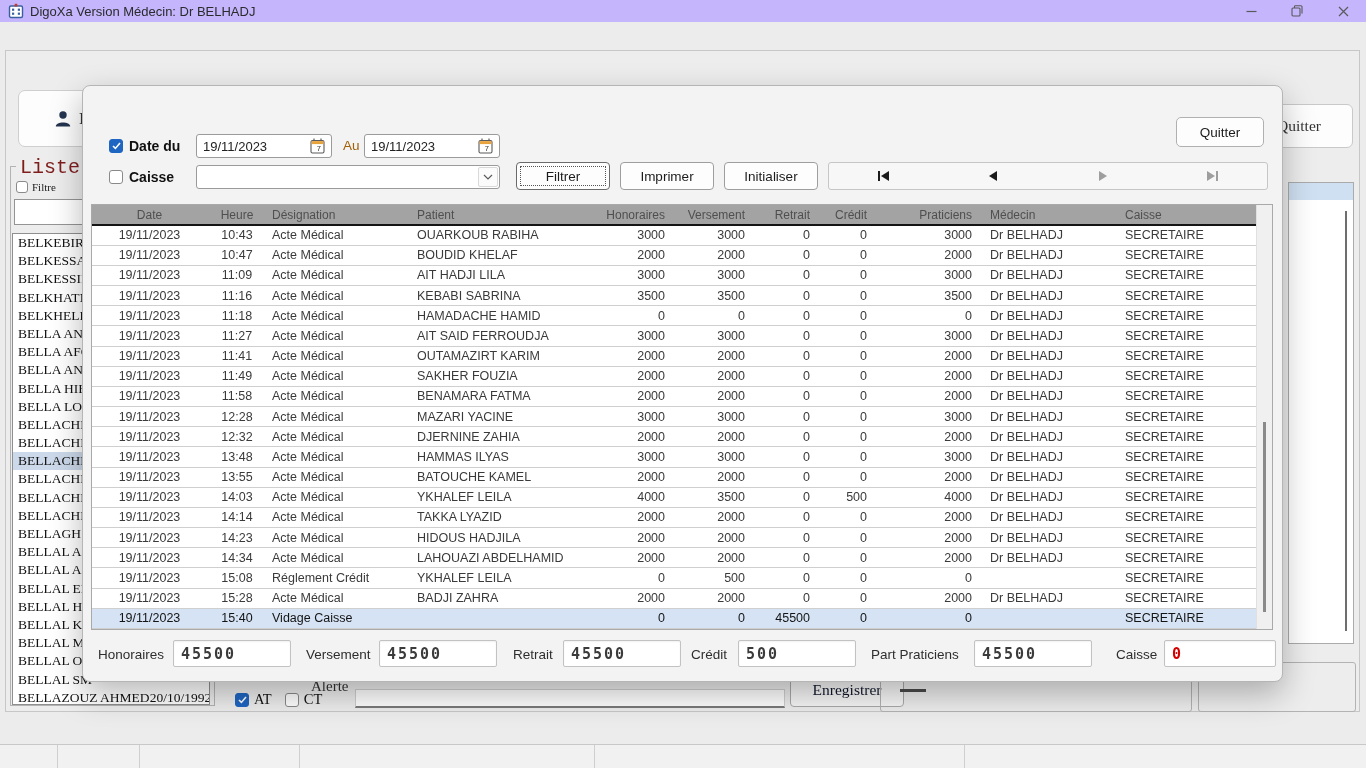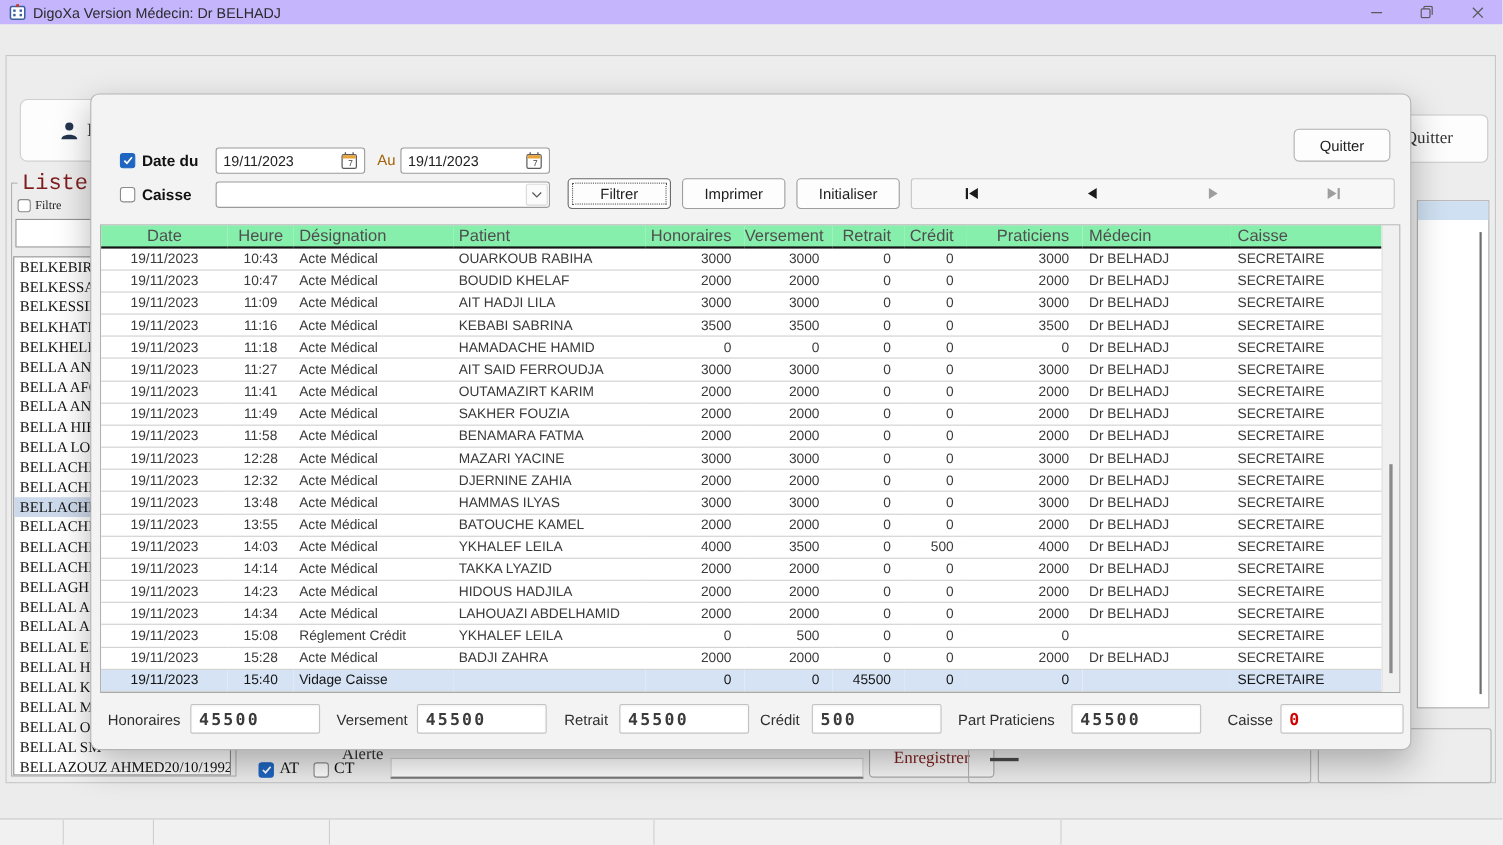--- a/index.html
+++ b/index.html
@@ -32,21 +32,21 @@
   .bg-filter-input { position:absolute; left:14px; top:199px; width:197px; height:26px; background:#fff; border:1px solid #949494; }
 
   .patient-list { position:absolute; left:12px; top:233px; width:198px; height:472px; background:#fff; border:1px solid #8f8f8f; overflow:hidden; }
   .list-item { height:18.2px; line-height:18.2px; padding:0 5px; font-family:"Liberation Serif", serif; font-size:13.5px; color:#111; white-space:nowrap; display:flex; justify-content:space-between; }
   .list-item.sel { background:#ccd9ea; }
 
   .atct { position:absolute; left:235px; top:691px; display:flex; align-items:center; gap:5px; }
   .atct .lbl { font-family:"Liberation Serif", serif; font-size:14.5px; color:#111; margin-right:8px; }
   .alerte-lbl { position:absolute; left:311px; top:678px; font-family:"Liberation Serif", serif; font-size:15px; color:#333; }
   .alerte-input { position:absolute; left:355px; top:689px; width:430px; height:19px; background:#fff; border:1px solid #cfcfcf; border-bottom:2px solid #7a7a7a; }
-  .enregistrer-btn { position:absolute; left:790px; top:673px; width:114px; height:34px; background:#f7f7f7; border:1px solid #a9a9a9; border-radius:4px; font-family:"Liberation Serif", serif; font-size:15.5px; color:#7f1d1d; display:flex; align-items:center; justify-content:center; }
+  .enregistrer-btn { position:absolute; left:790px; top:673px; width:114px; height:34px; background:#f7f7f7; border:1px solid #a9a9a9; border-radius:4px; font-family:"Liberation Serif", serif; font-size:15.5px; color:#0f172a; display:flex; align-items:center; justify-content:center; }
   .br-panel-a { position:absolute; left:880px; top:662px; width:312px; height:50px; border:1px solid #b3b3b3; border-radius:3px; }
   .br-dash { position:absolute; left:900px; top:689px; width:26px; height:3px; background:#4a4a4a; }
   .br-panel-b { position:absolute; left:1198px; top:662px; width:158px; height:50px; border:1px solid #b3b3b3; border-radius:3px; }
 
   .bg-quitter-btn { position:absolute; left:1245px; top:104px; width:108px; height:44px; background:#fdfdfd; border:1px solid #c9c9c9; border-radius:6px; font-family:"Liberation Serif", serif; font-size:15.5px; color:#333; display:flex; align-items:center; justify-content:center; }
   .right-sliver { position:absolute; left:1288px; top:182px; width:66px; height:462px; background:#fff; border:1px solid #ababab; }
   .right-sliver .blue-band { position:absolute; left:0; top:0; width:100%; height:17px; background:#cfe0f2; }
   .right-sliver .vline { position:absolute; left:56px; top:28px; width:2px; height:420px; background:#6e6e6e; }
 
   
@@ -78,21 +78,21 @@
   .dlg-btn { position:absolute; top:76px; width:94px; height:28px; background:#fdfdfd; border:1px solid #9e9e9e; border-radius:4px; font-size:13.5px; color:#1c1c1c; display:flex; align-items:center; justify-content:center; }
   .dlg-btn.focus { outline:1px dotted #555; outline-offset:-5px; border-color:#6a6a6a; }
   .quitter-btn { position:absolute; left:1093px; top:31px; width:88px; height:30px; background:#fdfdfd; border:1px solid #b0b0b0; border-radius:5px; font-size:13.5px; color:#1c1c1c; display:flex; align-items:center; justify-content:center; }
 
   .navbar { position:absolute; left:745px; top:76px; width:440px; height:28px; background:#f7f7f7; border:1px solid #c6c6c6; border-radius:3px; display:flex; }
   .navbtn { flex:1; display:flex; align-items:center; justify-content:center; }
 
   
   .tbl-wrap { position:absolute; left:8px; top:118px; width:1182px; height:426px; border:1px solid #a9a9a9; background:#fff; display:flex; }
   table.grid { border-collapse:collapse; table-layout:fixed; width:1164px; flex:none; }
-  table.grid th { height:20px; background:#86efac; font-size:15px; font-weight:400; color:#4f4f4f; border-bottom:2px solid #141414; }
+  table.grid th { height:20px; background:#a3a3a3; font-size:12px; font-weight:400; color:#4f4f4f; border-bottom:2px solid #141414; }
   table.grid td { height:20px; font-size:12.5px; color:#3a3a3a; border-bottom:1px solid #cfcfcf; background:#fff; white-space:nowrap; overflow:hidden; }
   table.grid tr.sel td { background:#d5e3f4; color:#141414; }
   .a-l { text-align:left; padding-left:5px; }
   .a-c { text-align:center; }
   .a-r { text-align:right; padding-right:12px; }
   .pad6 { padding-left:6px; }
   .vscroll { width:16px; flex:none; background:#f0f0f0; border-left:1px solid #e0e0e0; position:relative; }
   .vthumb { position:absolute; left:6px; top:217px; width:3px; height:190px; background:#8a8a8a; }
 
   

